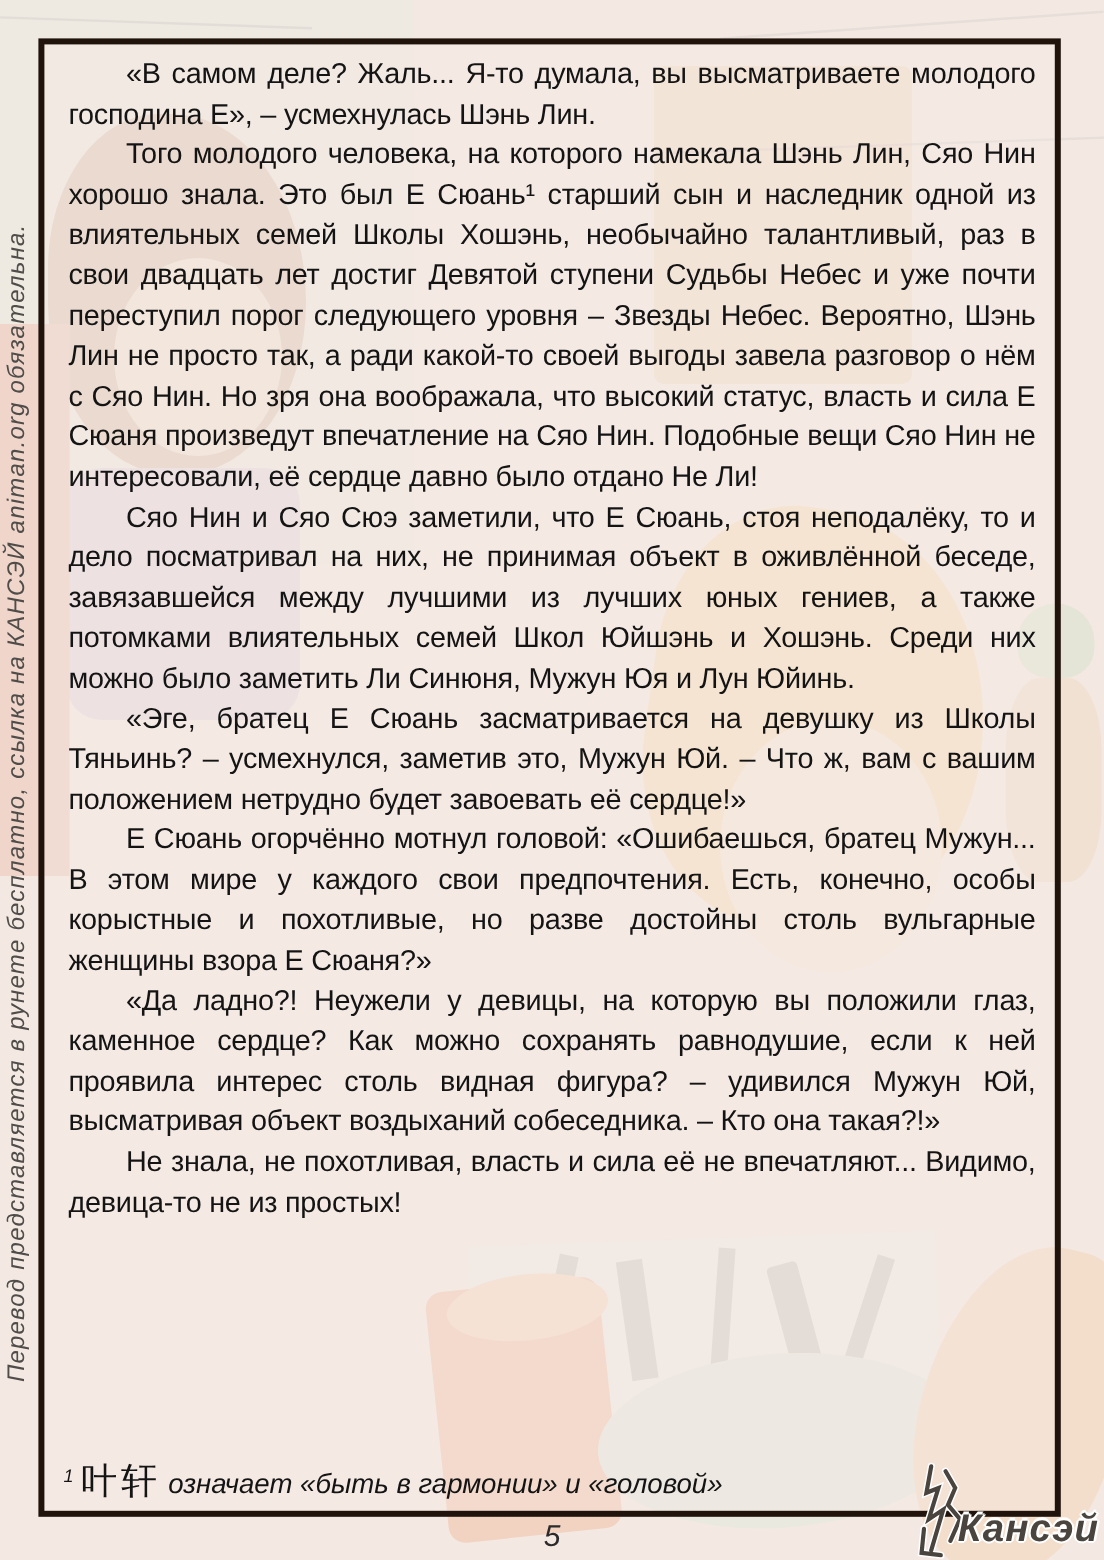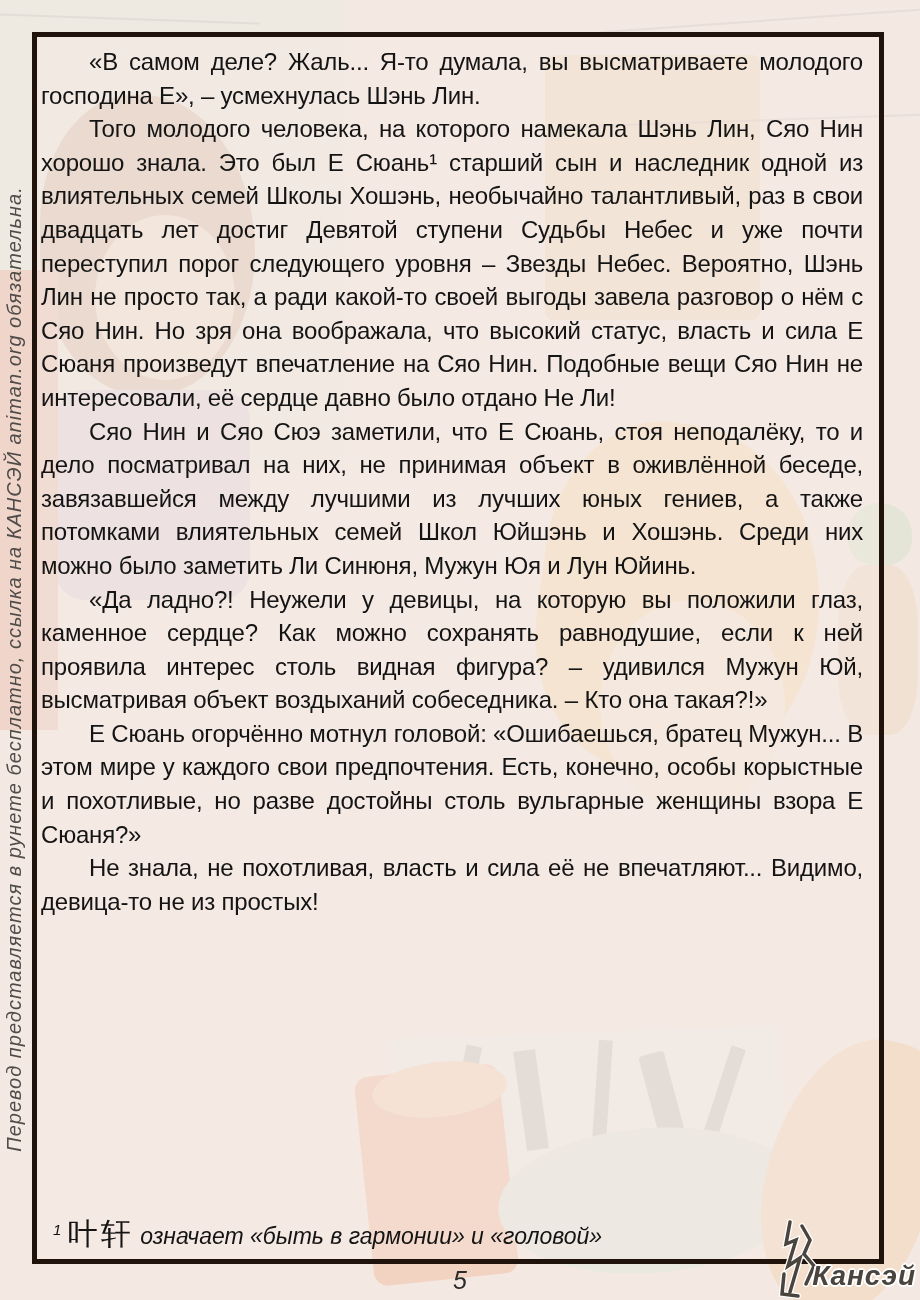--- a/index.html
+++ b/index.html
@@ -38,21 +38,21 @@
   .l3{left:0;top:18px;width:260px;transform:rotate(2deg);}
   
   .wash{background:rgba(243,233,227,.74);}
   
   .frame{
     position:absolute;left:32px;top:32px;width:852px;height:1232px;
     border:5px solid var(--frame,#1f130c);box-sizing:border-box;
     background:rgba(247,236,230,.35);
   }
   .text-area{
-    position:absolute;inset:0;padding:8px 16px 56px 4px;
+    position:absolute;inset:0;padding:8px 16px 56px 20px;
     color:var(--ink,#141414);
     font-size:24px;line-height:1.4;text-align:justify;
     letter-spacing:-0.2px;
   }
   .para{margin:0;text-indent:48px;}
   
   .footnote{
     position:absolute;left:16px;bottom:4px;right:16px;
     font-style:italic;font-size:23px;color:var(--ink,#141414);
     display:flex;align-items:baseline;gap:10px;white-space:nowrap;
@@ -68,21 +68,21 @@
   .sidebar-note{
     position:absolute;left:-534px;top:656px;width:1100px;height:26px;
     transform:rotate(-90deg);text-align:center;
     font-size:20px;font-style:italic;color:#4f4c49;letter-spacing:1px;
     white-space:nowrap;
   }
   
   .logo{position:absolute;right:4px;bottom:0;display:flex;align-items:flex-end;}
   .logo-glyph{width:44px;height:86px;}
   .logo-text{
-    font-size:28px;font-weight:bold;font-style:italic;color:#4a443f;
+    font-size:32px;font-weight:bold;font-style:italic;color:#4a443f;
     letter-spacing:1px;margin-left:-8px;margin-bottom:8px;
     text-shadow:-2px 0 #fff,2px 0 #fff,0 -2px #fff,0 2px #fff,
                 -1px -1px #fff,1px 1px #fff,1px -1px #fff,-1px 1px #fff;
   }
 </style>
 </head>
 <body style="--frame: #1f130c; --ink: #141414;">
 
 <div class="layer">
   <div class="art a-wall-left"></div>
@@ -109,22 +109,23 @@
   <div class="a-line l2"></div>
   <div class="a-line l3"></div>
 </div>
 <div class="layer wash"></div>
 
 <div class="frame">
   <div class="text-area">
       <p class="para">«В самом деле? Жаль... Я-то думала, вы высматриваете молодого господина Е», – усмехнулась Шэнь Лин.</p>
       <p class="para">Того молодого человека, на которого намекала Шэнь Лин, Сяо Нин хорошо знала. Это был Е Сюань¹ старший сын и наследник одной из влиятельных семей Школы Хошэнь, необычайно талантливый, раз в свои двадцать лет достиг Девятой ступени Судьбы Небес и уже почти переступил порог следующего уровня – Звезды Небес. Вероятно, Шэнь Лин не просто так, а ради какой-то своей выгоды завела разговор о нём с Сяо Нин. Но зря она воображала, что высокий статус, власть и сила Е Сюаня произведут впечатление на Сяо Нин. Подобные вещи Сяо Нин не интересовали, её сердце давно было отдано Не Ли!</p>
       <p class="para">Сяо Нин и Сяо Сюэ заметили, что Е Сюань, стоя неподалёку, то и дело посматривал на них, не принимая объект в оживлённой беседе, завязавшейся между лучшими из лучших юных гениев, а также потомками влиятельных семей Школ Юйшэнь и Хошэнь. Среди них можно было заметить Ли Синюня, Мужун Юя и Лун Юйинь.</p>
+      <p class="para">«Эге, братец Е Сюань засматривается на девушку из Школы Тяньинь? – усмехнулся, заметив это, Мужун Юй. – Что ж, вам с вашим положением нетрудно будет завоевать её сердце!»</p>
+      <p class="para">Е Сюань огорчённо мотнул головой: «Ошибаешься, братец Мужун... В этом мире у каждого свои предпочтения. Есть, конечно, особы корыстные и похотливые, но разве достойны столь вульгарные женщины взора Е Сюаня?»</p>
       <p class="para">«Да ладно?! Неужели у девицы, на которую вы положили глаз, каменное сердце? Как можно сохранять равнодушие, если к ней проявила интерес столь видная фигура? – удивился Мужун Юй, высматривая объект воздыханий собеседника. – Кто она такая?!»</p>
-      <p class="para">Е Сюань огорчённо мотнул головой: «Ошибаешься, братец Мужун... В этом мире у каждого свои предпочтения. Есть, конечно, особы корыстные и похотливые, но разве достойны столь вульгарные женщины взора Е Сюаня?»</p>
       <p class="para">Не знала, не похотливая, власть и сила её не впечатляют... Видимо, девица-то не из простых!</p>
     </div>
   <div class="footnote">
     <span><sup>1</sup>
       <span class="fn-hanzi">叶轩</span>
       <span>означает «быть в гармонии» и «головой»</span></span>
   </div>
 </div>
 
 <div class="sidebar-note">Перевод представляется в рунете бесплатно, ссылка на КАНСЭЙ animan.org обязательна.</div>

